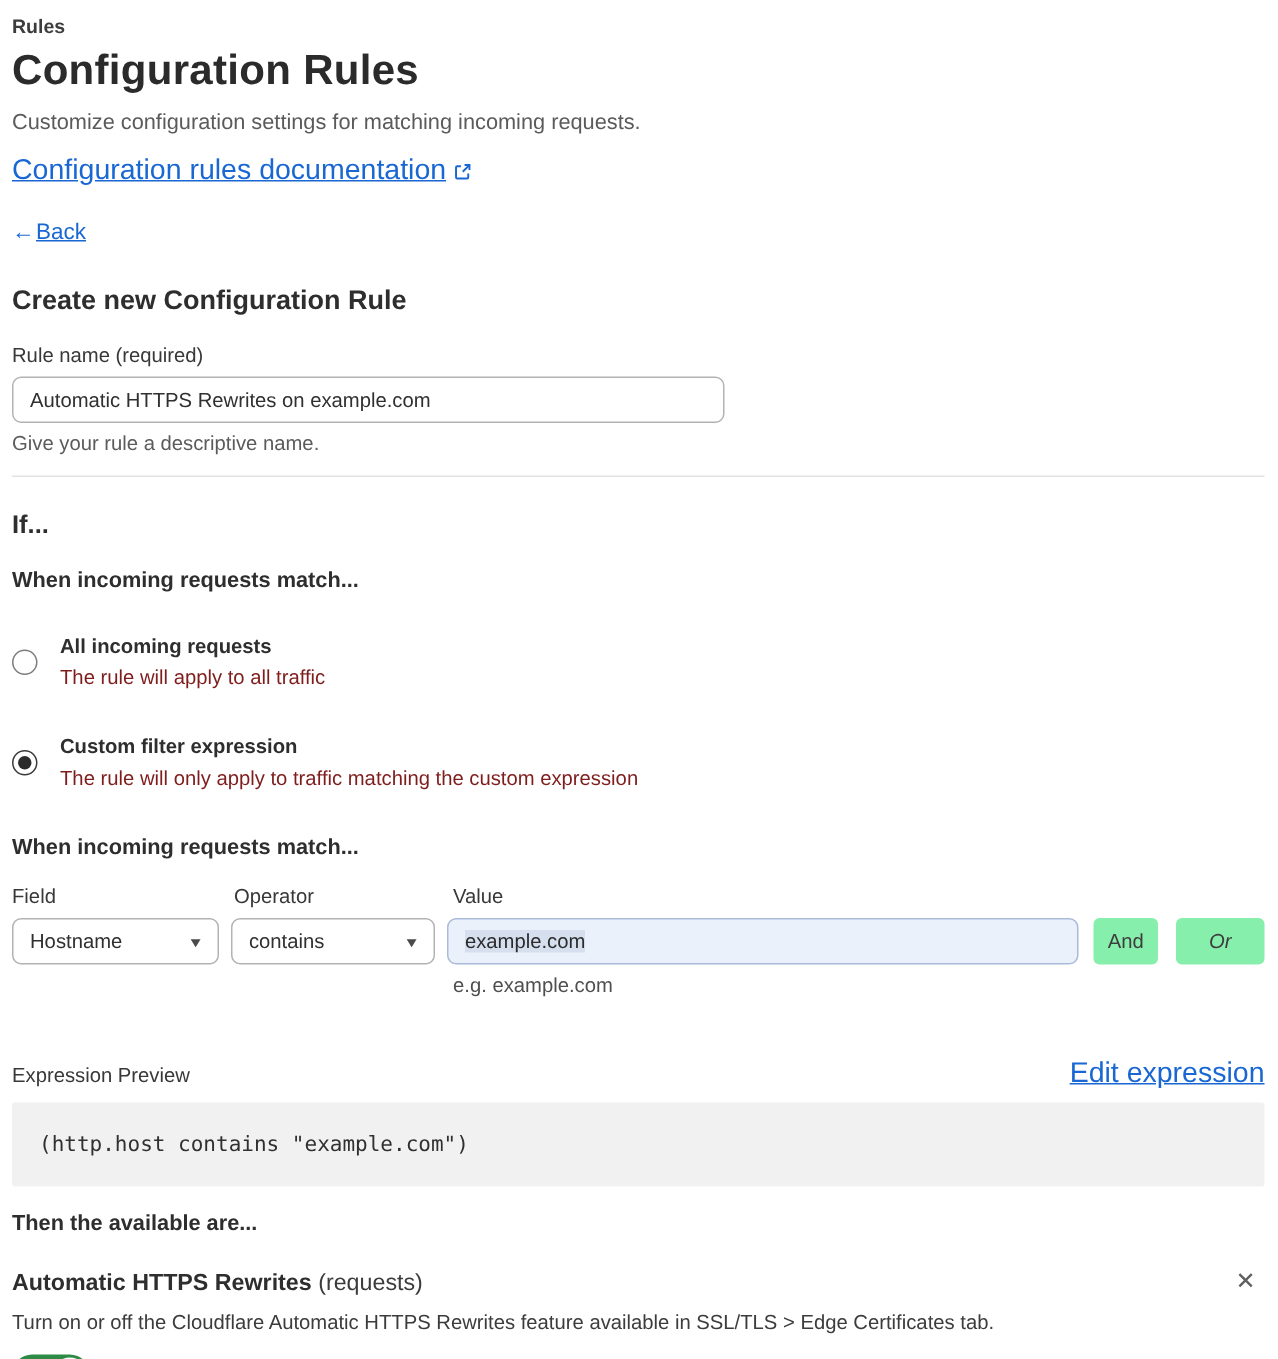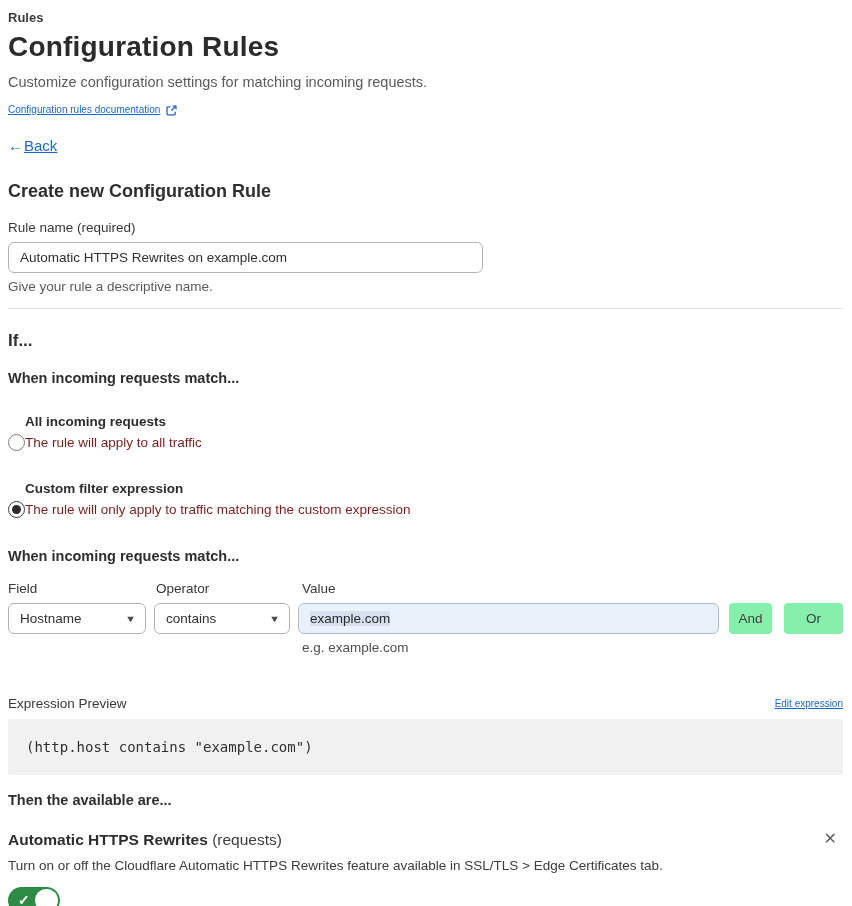--- a/index.html
+++ b/index.html
@@ -4,39 +4,39 @@
 <style>
   * { margin: 0; padding: 0; box-sizing: border-box; }
   html, body { width: 852px; height: 906px; background: #ffffff; overflow: hidden; }
   body { font-family: "Liberation Sans", sans-serif; color: #2b2b2b; }
   .container { padding: 0 9px 0 8px; }
 
   .eyebrow { margin-top: 10px; font-size: 13px; line-height: 16px; font-weight: 600; color: #3c3c3c; }
   .page-title { margin-top: 4px; font-size: 28px; line-height: 34px; font-weight: 700; color: #2b2b2b; letter-spacing: .2px; }
   .page-desc { margin-top: 9px; font-size: 14.5px; line-height: 18px; color: #5b5b5b; }
 
-  a.link { color: #1967d2; text-decoration: underline; cursor: pointer; font-size: 10px; }
+  a.link { color: #1967d2; text-decoration: underline; cursor: pointer; font-size: 19px; }
   .doc-link-row { margin-top: 12px; display: flex; align-items: center; gap: 5px; }
   .ext-icon { display: inline-block; width: 13px; height: 13px; }
   .back-row { margin-top: 21px; display: flex; align-items: center; font-size: 15px; }
   .back-arrow { color: #1967d2; text-decoration: none; font-size: 15px; margin-right: 1px; }
 
   .section-h2 { margin-top: 26px; font-size: 18px; line-height: 22px; font-weight: 700; color: #2e2e2e; }
 
   .field-label { margin-top: 18px; font-size: 13.5px; line-height: 16px; color: #383838; }
   .rule-name-input { margin-top: 6px; width: 475px; height: 31px; border: 1px solid #b3b3b3; border-radius: 6px;
     padding: 0 11px; font-size: 13.5px; color: #303030; font-family: "Liberation Sans", sans-serif; background: #fff; }
   .helper { margin-top: 6px; font-size: 13.5px; line-height: 16px; color: #5b5b5b; }
 
   .divider { margin-top: 13px; border: none; border-top: 1px solid #e2e2e2; height: 0; }
 
   .if-heading { margin-top: 22px; font-size: 17px; line-height: 20px; font-weight: 700; color: #2e2e2e; }
   .match-heading { margin-top: 19px; font-size: 14.5px; line-height: 17px; font-weight: 700; color: #2e2e2e; }
 
-  .radio-option { display: flex; align-items: flex-end; cursor: pointer; }
+  .radio-option { display: flex; align-items: center; gap: 15px; cursor: pointer; }
   .radio-option.first { margin-top: 26px; }
   .radio-option.second { margin-top: 29px; }
   .radio-circle { flex: 0 0 auto; width: 17px; height: 17px; border-radius: 50%; border: 1.5px solid #7d7d7d; background: #fff;
     margin-top: 1px; display: flex; align-items: center; justify-content: center; }
   .radio-circle.selected { border-color: #3a3a3a; }
   .radio-dot { width: 9px; height: 9px; border-radius: 50%; background: #2b2b2b; }
   .radio-texts .radio-label { font-size: 13.5px; line-height: 17px; font-weight: 700; color: #2e2e2e; }
   .radio-texts .radio-desc { margin-top: 4px; font-size: 13.5px; line-height: 17px; color: #7f1d1d; }
 
   .builder-heading { margin-top: 30px; }
@@ -50,21 +50,21 @@
   .select-field { width: 140px; margin-right: 8px; }
   .select-operator { width: 138px; margin-right: 8px; }
   .select-text { font-size: 13.5px; color: #303030; }
   .caret { font-size: 9px; color: #4a4a4a; transform: scaleX(1.25); }
   .value-input-box { width: 428px; height: 31px; margin-right: 10px; border: 1px solid #a9bbd8; border-radius: 6px;
     background: #eaf1fb; display: flex; align-items: center; padding: 0 11px; }
   .value-text { font-size: 13.5px; color: #2b2b2b; background: #d6dfee; }
   .conn-btn { height: 31px; border: none; border-radius: 4px; background: #86efac; color: #3e3e3e; font-size: 13.5px;
     font-family: "Liberation Sans", sans-serif; cursor: pointer; }
   .btn-and { width: 44px; margin-right: 12px; }
-  .btn-or { width: 60px; }
+  .btn-or { width: 60px; font-style: italic; }
   .value-hint { margin-top: 6px; margin-left: 294px; font-size: 13.5px; color: #4f4f4f; }
 
   .preview-row { margin-top: 41px; display: flex; align-items: center; justify-content: space-between; }
   .preview-label { font-size: 13.5px; color: #383838; }
   .code-block { margin-top: 8px; height: 56px; background: #f1f1f2; border-radius: 2px; display: flex; align-items: center; }
   .code-text { padding-left: 18px; font-family: "DejaVu Sans Mono", monospace; font-size: 14px; color: #303030; }
 
   .then-heading { margin-top: 17px; font-size: 14.5px; line-height: 17px; font-weight: 700; color: #2e2e2e; }
   .setting-header { margin-top: 21px; display: flex; align-items: flex-start; justify-content: space-between; }
   .setting-name { font-size: 15.5px; line-height: 19px; font-weight: 700; color: #2e2e2e; }

